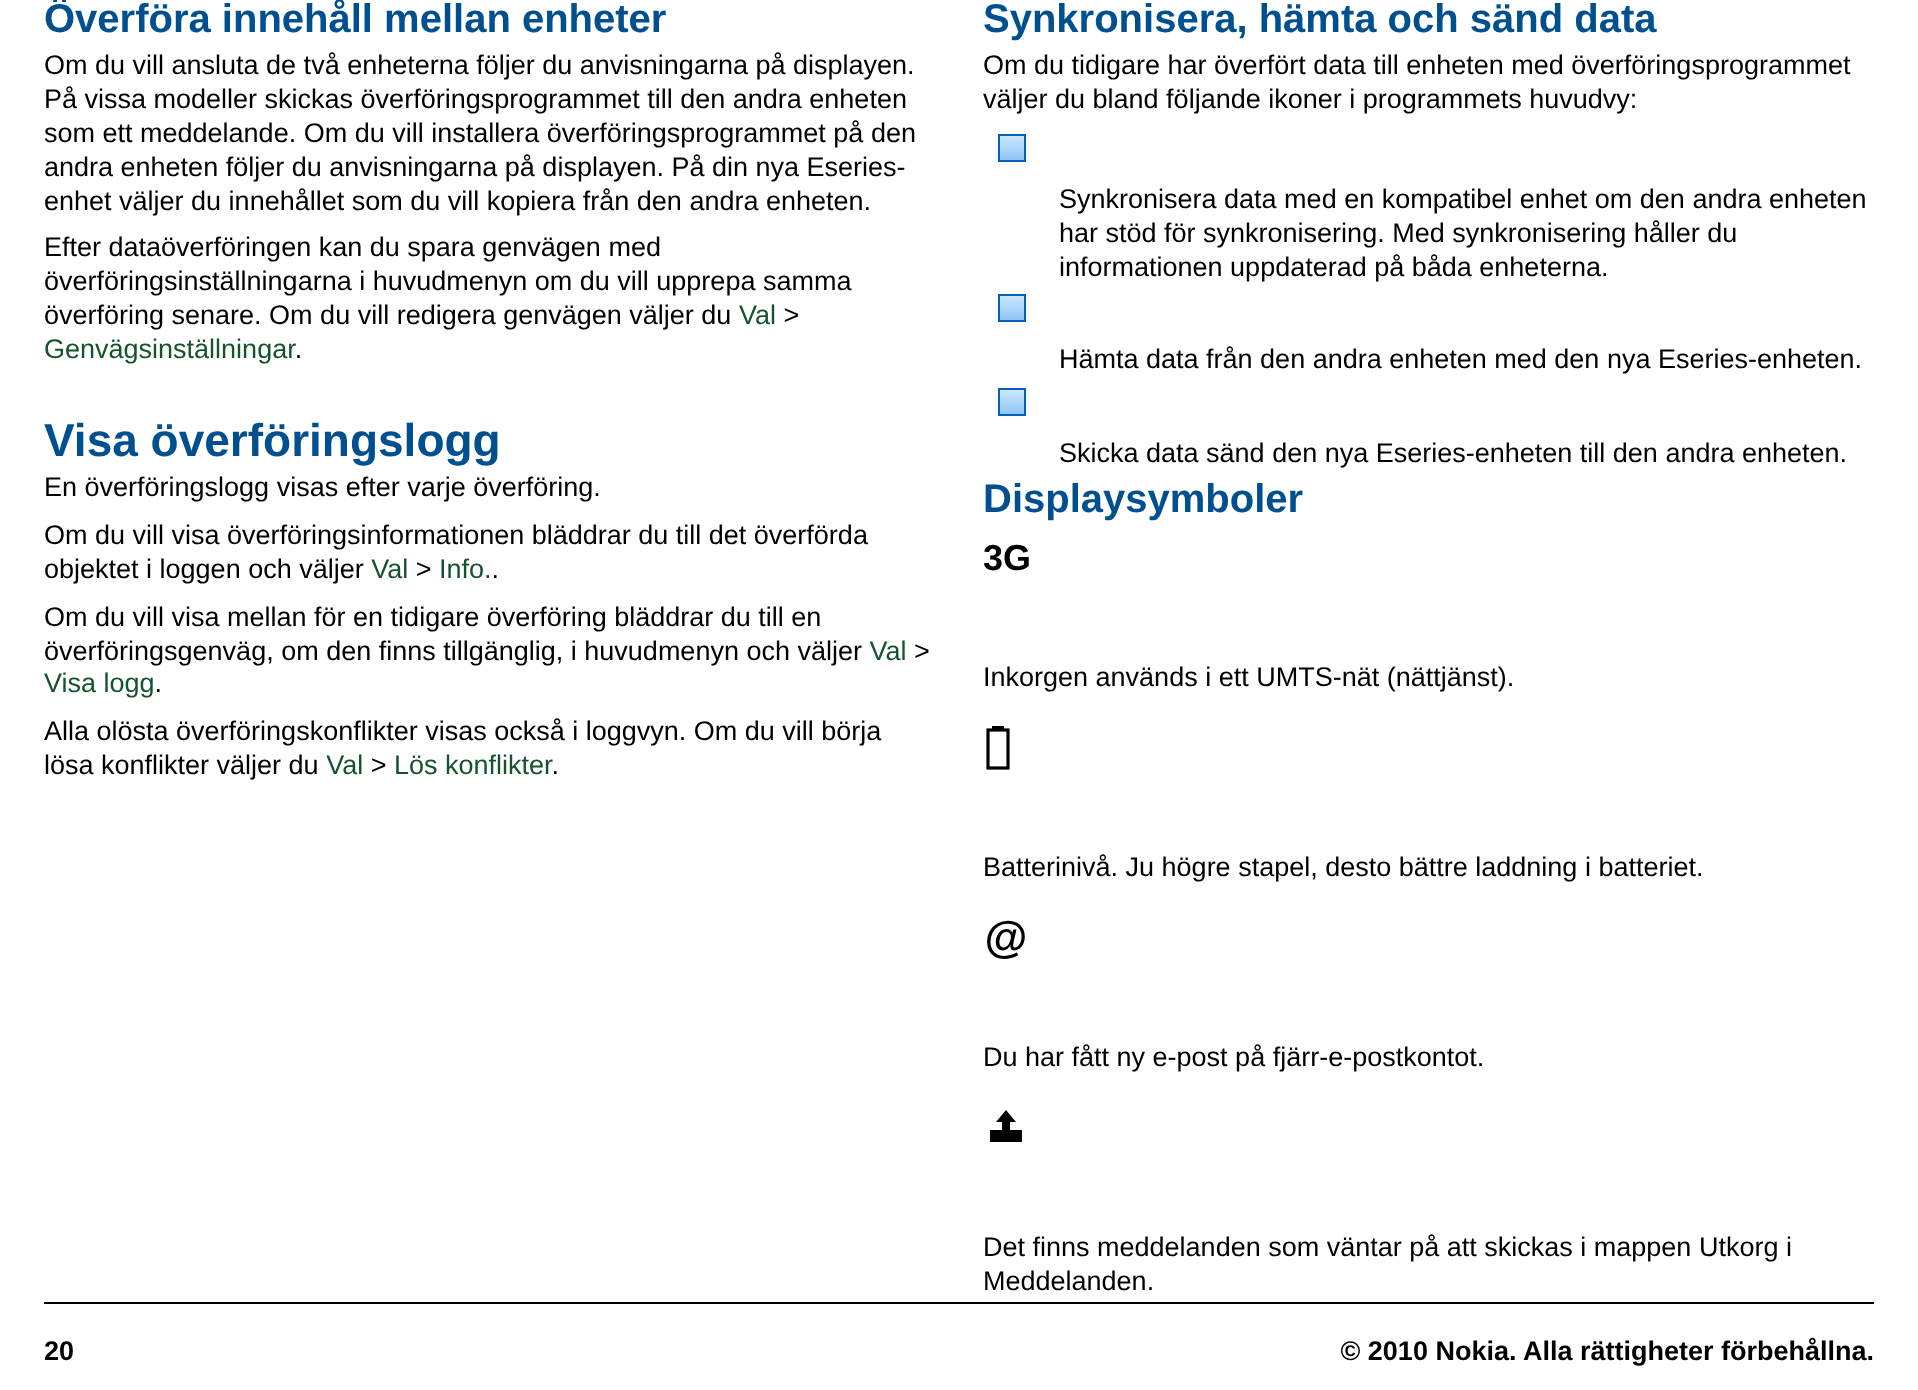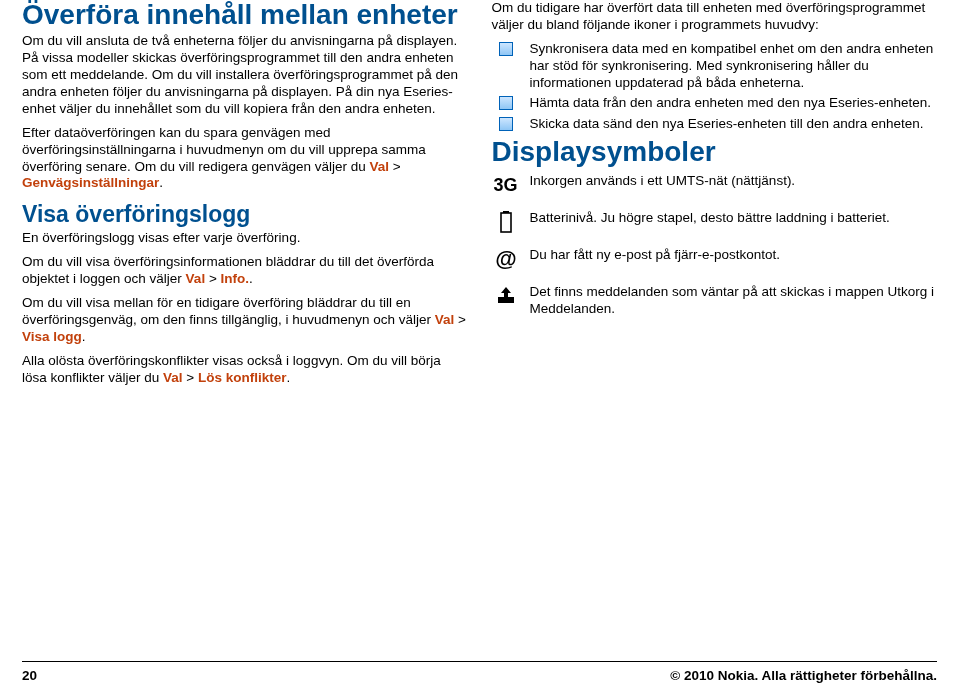--- a/index.html
+++ b/index.html
@@ -16,87 +16,88 @@
   }
   .page {
     display: flex;
     gap: 24px;
   }
   .col {
     flex: 1;
     min-width: 0;
   }
   h1 {
-    font-size: 28px;
+    font-size: 20px;
     font-weight: bold;
     color: #00508f;
     margin-bottom: 4px;
     line-height: 1.05;
   }
   h2 {
     font-size: 23px;
     font-weight: bold;
     color: #00508f;
-    margin-top: 10px;
+    margin-top: 24px;
     margin-bottom: 4px;
     line-height: 1.05;
   }
   p {
     margin-bottom: 7px;
   }
   .link {
-    color: #c2410c;
-    font-weight: bold;
+    color: #14532d;
+    font-weight: normal;
   }
   .gt { color: #000; }
   .icon-row {
     display: flex;
     align-items: flex-start;
     gap: 10px;
     margin-bottom: 4px;
   }
   .icon-cell {
     flex: 0 0 28px;
     display: flex;
     justify-content: center;
     padding-top: 1px;
   }
-  .icon-row .txt { flex: 1; }
+  .icon-row .txt { flex: 1; margin-top: 26px; }
   .mini-icon {
     width: 14px; height: 14px;
     border: 1px solid #0062b8;
     background: linear-gradient(#cde6ff,#8fc6f5);
     display: inline-block;
   }
   .sym-3g {
     font-weight: bold;
     font-size: 18px;
     font-family: Arial, sans-serif;
   }
   .sym-batt svg, .sym-mail svg, .sym-at svg, .sym-out svg {
     display: block;
   }
   .footer {
     position: absolute;
     bottom: 10px;
     left: 22px;
     right: 22px;
     border-top: 1.5px solid #000;
-    padding-top: 6px;
+    padding-top: 16px;
     display: flex;
     justify-content: space-between;
     font-size: 13.5px;
     font-weight: bold;
     align-items: center;
   }
   .sym-table {
     margin-top: 6px;
   }
   .sym-table .icon-row {
     margin-bottom: 14px;
+    flex-direction: column;
   }
 </style>
 </head>
 <body>
 
 <div class="page">
 
   <div class="col">
     <h1>Överföra innehåll mellan enheter</h1>
     <p>Om du vill ansluta de två enheterna följer du anvisningarna på displayen. På vissa modeller skickas överföringsprogrammet till den andra enheten som ett meddelande. Om du vill installera överföringsprogrammet på den andra enheten följer du anvisningarna på displayen. På din nya Eseries-enhet väljer du innehållet som du vill kopiera från den andra enheten.</p>
@@ -111,20 +112,21 @@
     </p>
     <p>
       <span>Om du vill visa mellan för en tidigare överföring bläddrar du till en överföringsgenväg, om den finns tillgänglig, i huvudmenyn och väljer </span><span class="link">Val</span><span class="gt"> &gt; </span><span class="link">Visa logg</span><span>.</span>
     </p>
     <p>
       <span>Alla olösta överföringskonflikter visas också i loggvyn. Om du vill börja lösa konflikter väljer du </span><span class="link">Val</span><span class="gt"> &gt; </span><span class="link">Lös konflikter</span><span>.</span>
     </p>
   </div>
 
   <div class="col">
+    <h1>Synkronisera, hämta och sänd data</h1>
     <p>Om du tidigare har överfört data till enheten med överföringsprogrammet väljer du bland följande ikoner i programmets huvudvy:</p>
 
     <div class="icon-row">
       <div class="icon-cell">
           <span class="mini-icon"></span>
         </div>
       <div class="txt">Synkronisera data med en kompatibel enhet om den andra enheten har stöd för synkronisering. Med synkronisering håller du informationen uppdaterad på båda enheterna.</div>
     </div>
     <div class="icon-row">
       <div class="icon-cell">

